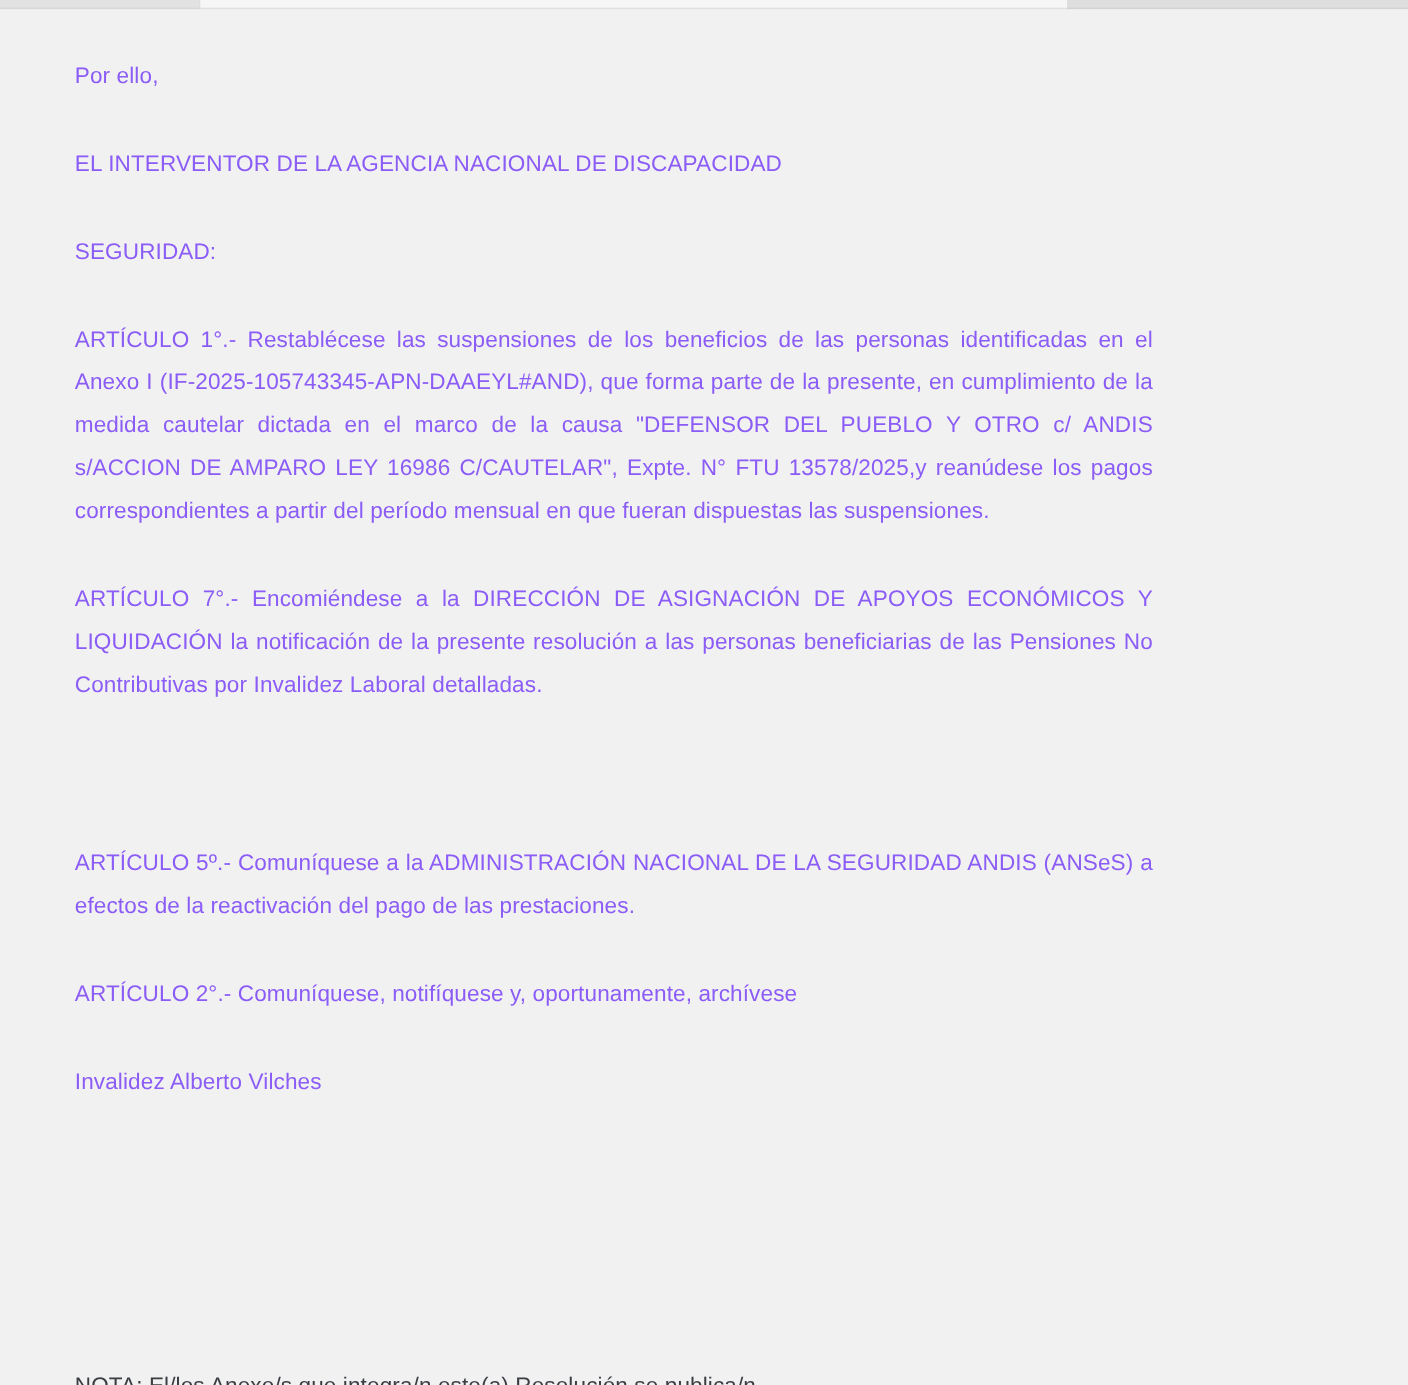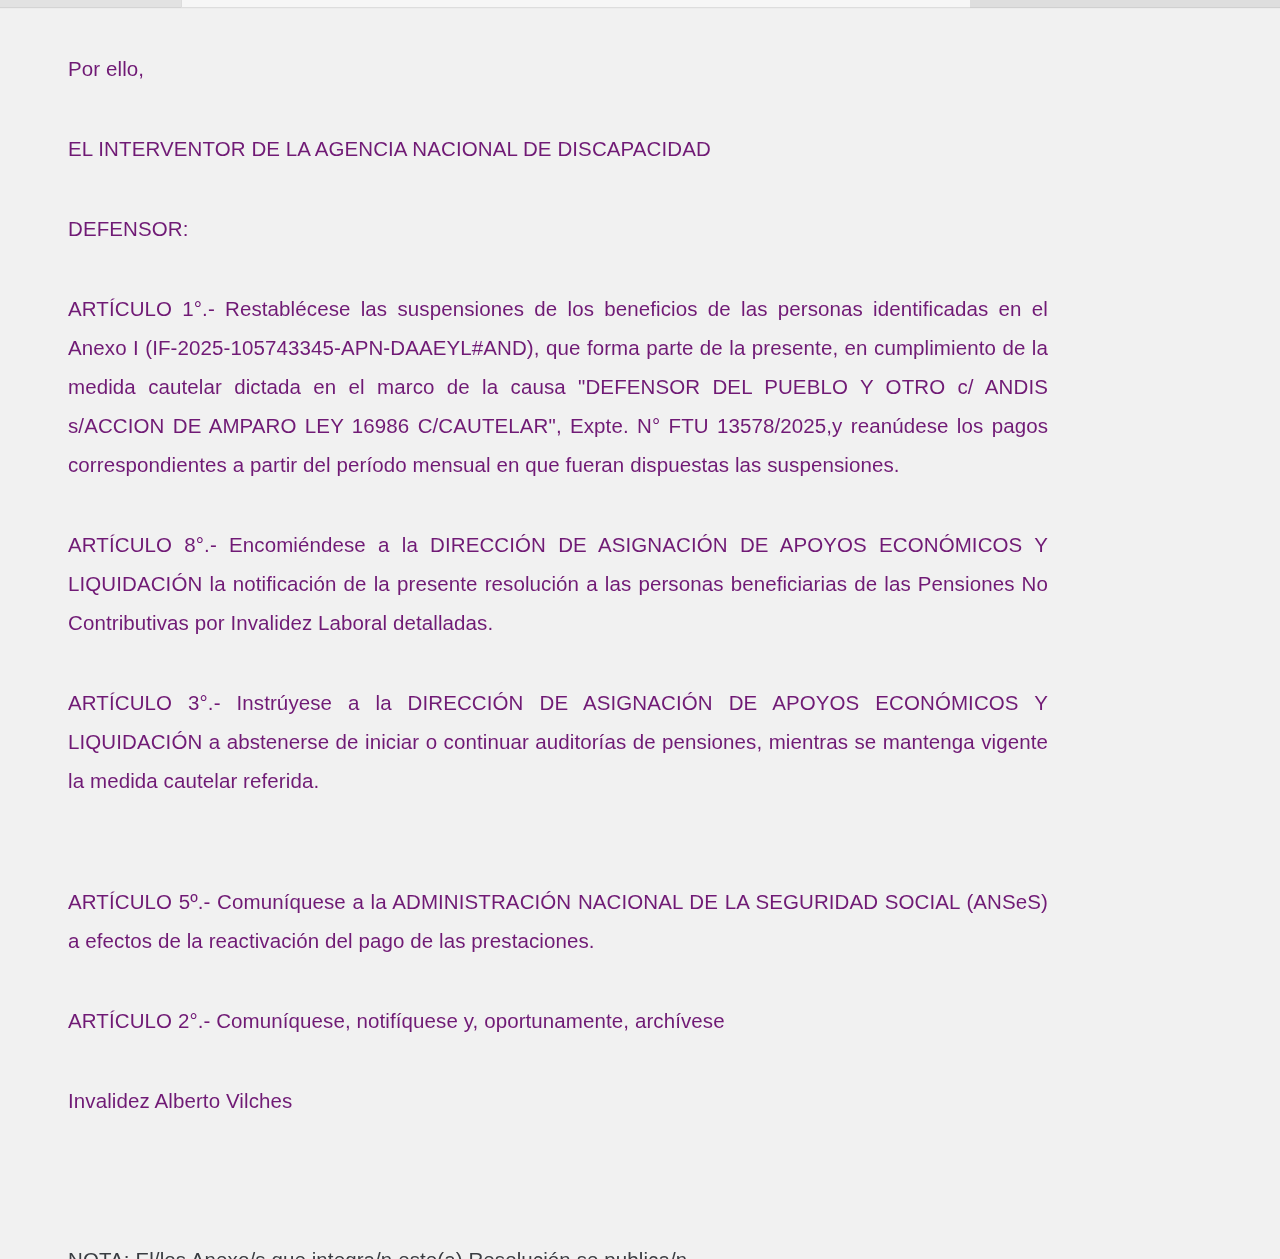--- a/index.html
+++ b/index.html
@@ -65,21 +65,21 @@
   }
 
   .doc-body {
     position: absolute;
     top: 0;
     left: 68px;
     width: 980px;
   }
 
   .para {
-    color: #701a75;
+    color: #8b5cf6;
     font-size: 20.5px;
     line-height: 39px;
     letter-spacing: 0.1px;
     margin: 0;
   }
 
   .para.justified {
     text-align: justify;
     text-align-last: left;
   }
@@ -127,40 +127,39 @@
     <div class="spacer-sm"></div>
 
     <p class="para plain">Por ello,</p>
 
     <div class="spacer-md"></div>
 
     <p class="para plain">EL INTERVENTOR DE LA AGENCIA NACIONAL DE DISCAPACIDAD</p>
 
     <div class="spacer-md"></div>
 
-    <p class="para plain">DEFENSOR:</p>
+    <p class="para plain">SEGURIDAD:</p>
 
     <div class="spacer-md"></div>
 
     <p class="para justified">ARTÍCULO 1°.- Restablécese las suspensiones de los beneficios de las personas identificadas en el Anexo I (IF-2025-105743345-APN-DAAEYL#AND), que forma parte de la presente, en cumplimiento de la medida cautelar dictada en el marco de la causa "DEFENSOR DEL PUEBLO Y OTRO c/ ANDIS s/ACCION DE AMPARO LEY 16986 C/CAUTELAR", Expte. N° FTU 13578/2025,y reanúdese los pagos correspondientes a partir del período mensual en que fueran dispuestas las suspensiones.</p>
 
     <div class="spacer-md"></div>
 
-    <p class="para justified">ARTÍCULO 8°.- Encomiéndese a la DIRECCIÓN DE ASIGNACIÓN DE APOYOS ECONÓMICOS Y LIQUIDACIÓN la notificación de la presente resolución a las personas beneficiarias de las Pensiones No Contributivas por Invalidez Laboral detalladas.</p>
-
-    <div class="spacer-md"></div>
-
-    <p class="para justified">ARTÍCULO 3°.- Instrúyese a la DIRECCIÓN DE ASIGNACIÓN DE APOYOS ECONÓMICOS Y LIQUIDACIÓN a abstenerse de iniciar o continuar auditorías de pensiones, mientras se mantenga vigente la medida cautelar referida.</p>
+    <p class="para justified">ARTÍCULO 7°.- Encomiéndese a la DIRECCIÓN DE ASIGNACIÓN DE APOYOS ECONÓMICOS Y LIQUIDACIÓN la notificación de la presente resolución a las personas beneficiarias de las Pensiones No Contributivas por Invalidez Laboral detalladas.</p>
 
     <div class="spacer-md"></div>
 
 
     <div class="spacer-md"></div>
 
-    <p class="para justified">ARTÍCULO 5º.- Comuníquese a la ADMINISTRACIÓN NACIONAL DE LA SEGURIDAD SOCIAL (ANSeS) a efectos de la reactivación del pago de las prestaciones.</p>
+
+    <div class="spacer-md"></div>
+
+    <p class="para justified">ARTÍCULO 5º.- Comuníquese a la ADMINISTRACIÓN NACIONAL DE LA SEGURIDAD ANDIS (ANSeS) a efectos de la reactivación del pago de las prestaciones.</p>
 
     <div class="spacer-md"></div>
 
     <p class="para plain">ARTÍCULO 2°.- Comuníquese, notifíquese y, oportunamente, archívese</p>
 
     <div class="spacer-md"></div>
 
     <p class="para plain">Invalidez Alberto Vilches</p>
 
   </div>

